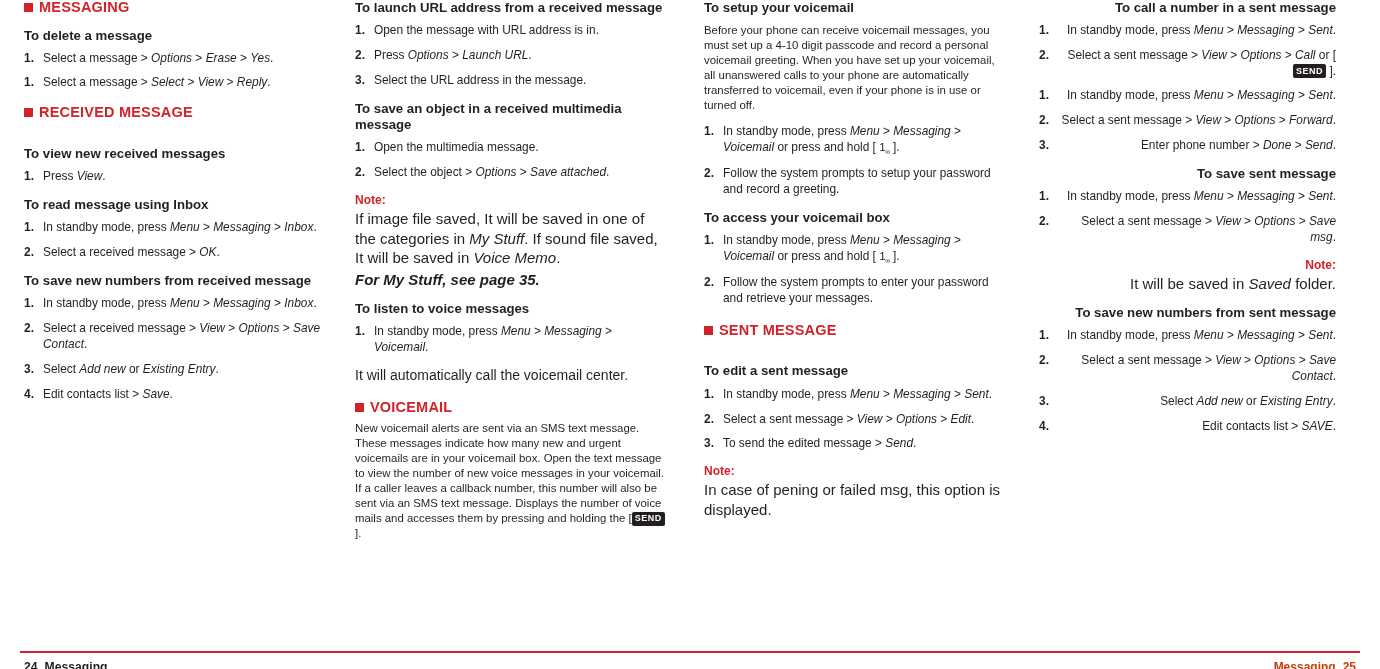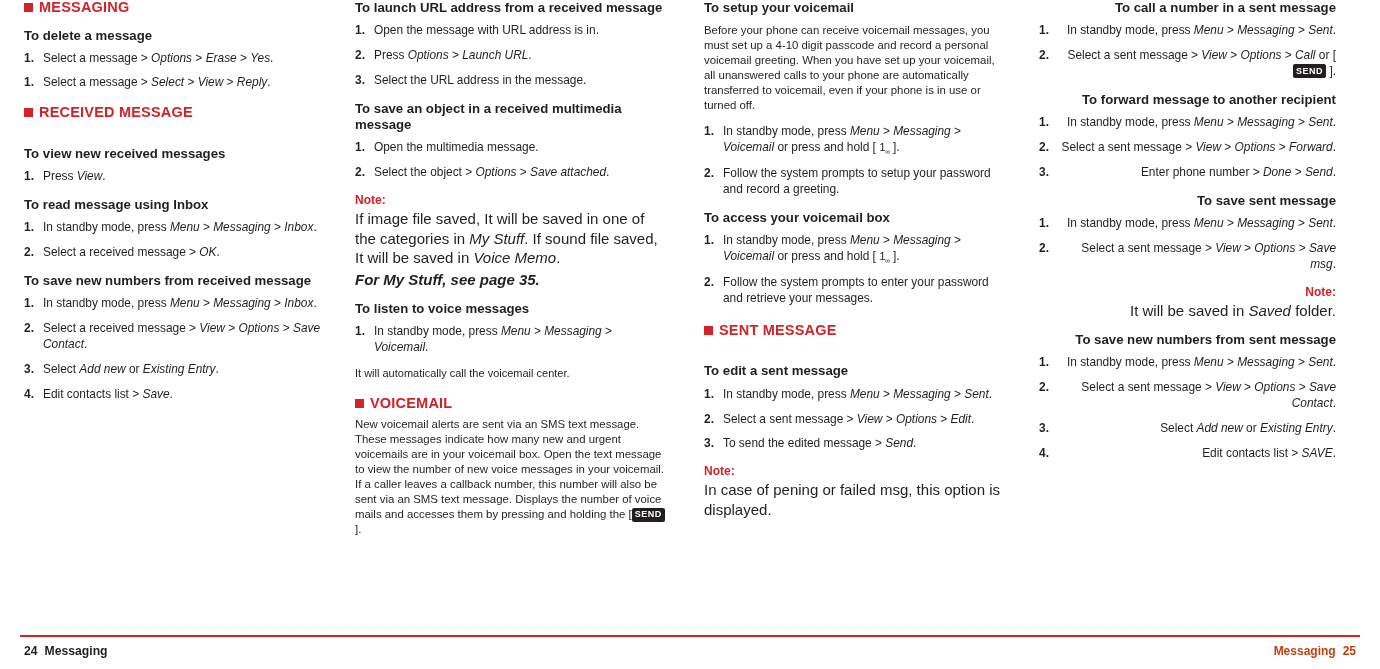--- a/index.html
+++ b/index.html
@@ -85,21 +85,21 @@
     left: 0; top: 0;
     font-weight: bold;
     font-size: 11.9px;
   }
   ol.steps > li:last-child { margin-bottom: 0; }
 
   em, .it { font-style: italic; }
   .bi { font-style: italic; font-weight: bold; }
 
   p.plain {
-    font-size: 11px;
+    font-size: 14px;
     line-height: 1.34;
     margin: 10px 0 0 0;
   }
 
   .note-h {
     color: #d2232a;
     font-weight: bold;
     font-size: 12px;
     margin: 12px 0 2px 0;
   }
@@ -126,21 +126,21 @@
     font-size: 11.5px;
     letter-spacing: -0.5px;
   }
   .key1 sub { font-size: 7px; }
 
   
   .footer {
     position: absolute;
     bottom: 0; left: 0;
     width: 1380px;
-    height: 34px;
+    height: 18px;
   }
   .footer .bar {
     position: absolute;
     top: 0; left: 20px;
     width: 1340px;
     height: 1.5px;
     background: #d2232a;
   }
   .footer .left {
     position: absolute;
@@ -266,21 +266,20 @@
       <p class="note-b">In case of pening or failed msg, this option is displayed.</p>
     </div>
 
     <div class="col">
       <h3 class="sub" style="margin-top:0">To call a number in a sent message</h3>
       <ol class="steps">
         <li>In standby mode, press <em>Menu</em> &gt; <em>Messaging</em> &gt; <em>Sent</em>.</li>
         <li>Select a sent message &gt; <em>View</em> &gt; <em>Options</em> &gt; <em>Call</em> or [ <span class="send-key">SEND</span> ].</li>
       </ol>
 
-      <h3 class="sub">To forward message to another recipient</h3>
       <ol class="steps">
         <li>In standby mode, press <em>Menu</em> &gt; <em>Messaging</em> &gt; <em>Sent</em>.</li>
         <li>Select a sent message &gt; <em>View</em> &gt; <em>Options</em> &gt; <em>Forward</em>.</li>
         <li>Enter phone number &gt; <em>Done</em> &gt; <em>Send</em>.</li>
       </ol>
 
       <h3 class="sub">To save sent message</h3>
       <ol class="steps">
         <li>In standby mode, press <em>Menu</em> &gt; <em>Messaging</em> &gt; <em>Sent</em>.</li>
         <li>Select a sent message &gt; <em>View</em> &gt; <em>Options</em> &gt; <em>Save msg</em>.</li>

